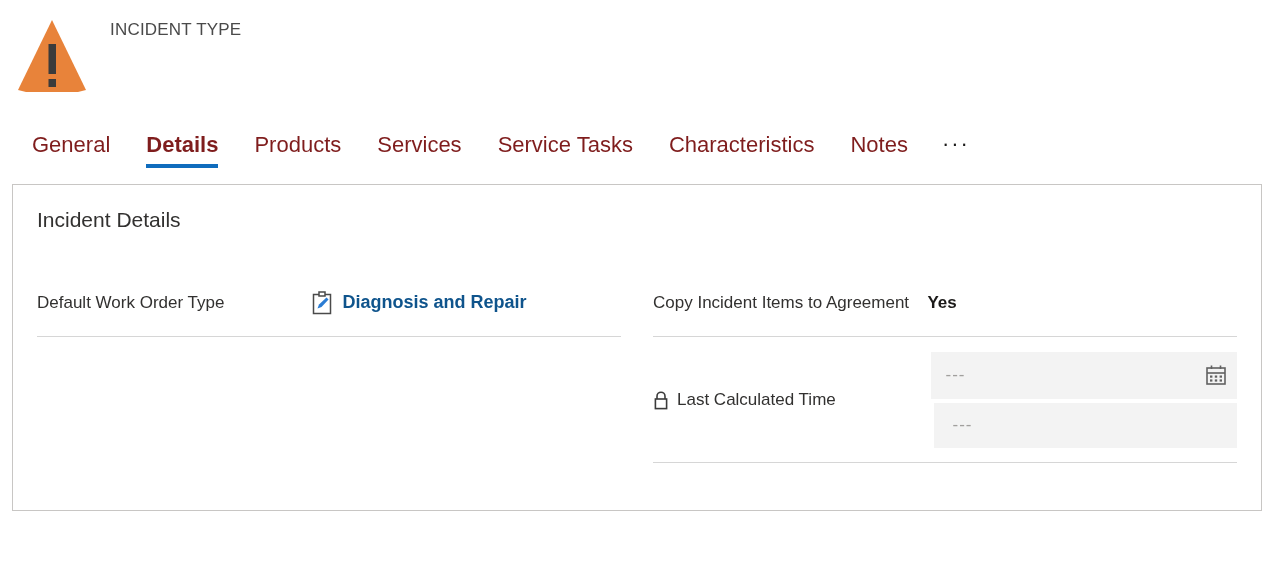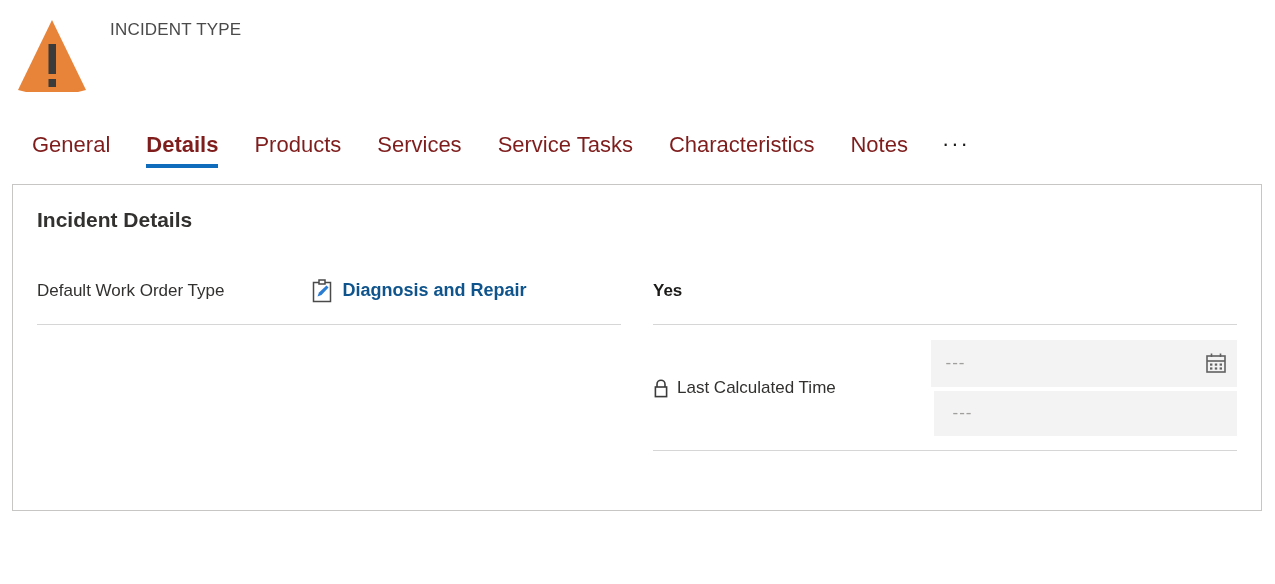--- a/index.html
+++ b/index.html
@@ -92,23 +92,23 @@
   .details-card {
     margin: 16px 13px 0 12px;
     border: 1px solid #c8c6c4;
     height: 327px;
     background: #fff;
     padding: 22px 24px 0 24px;
   }
   .section-title {
     font-size: 21px;
     color: #323130;
-    font-weight: 700;
+    font-weight: 400;
     line-height: 26px;
-    margin-bottom: 24px;
+    margin-bottom: 36px;
   }
   .columns {
     display: flex;
     gap: 32px;
   }
   .col { width: 50%; }
   .col-left  { padding-right: 0px; }
   .col-right { padding-left: 0px; }
 
   .field-row {
@@ -222,20 +222,21 @@
         </div>
       </div>
 
 
       <div class="field-row no-rule"></div>
     </div>
 
     <div class="col col-right">
 
       <div class="field-row">
+        <div class="field-label">Copy Incident Items to Agreement</div>
         <div class="field-value">
           <span class="value-strong">Yes</span>
         </div>
       </div>
 
       <div class="field-row row-datetime">
         <div class="field-label">
           <svg class="lock-icon" width="16" height="19" viewBox="0 0 16 19">
             <path d="M4 8 V5.2 A4 4 0 0 1 12 5.2 V8" fill="none" stroke="#3b3b3b" stroke-width="1.6"></path>
             <rect x="2.4" y="8" width="11.2" height="9.6" fill="none" stroke="#3b3b3b" stroke-width="1.6"></rect>

